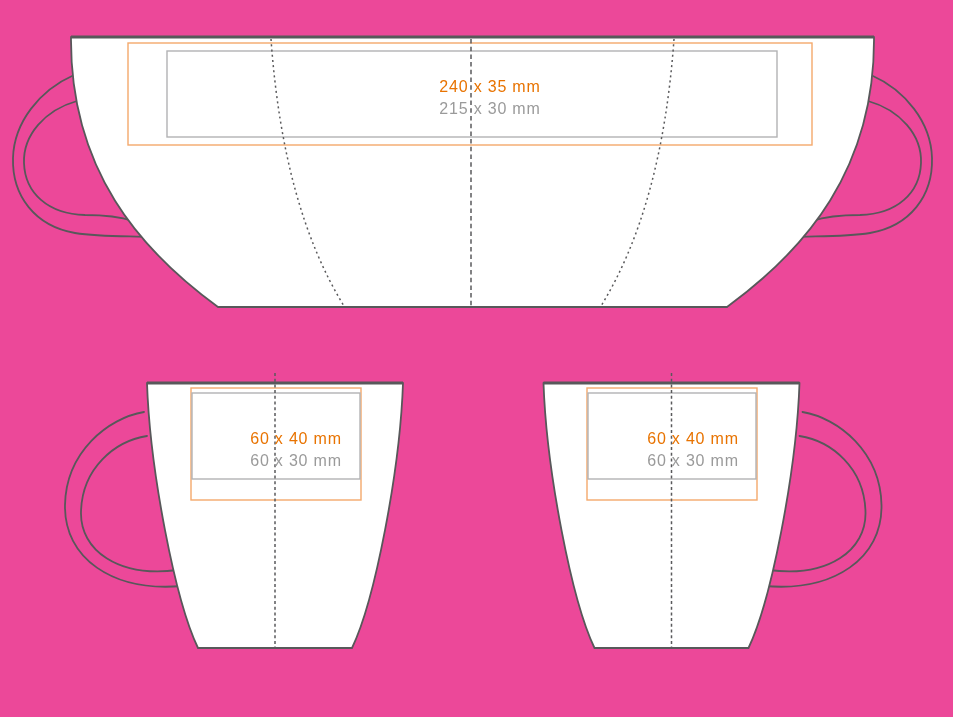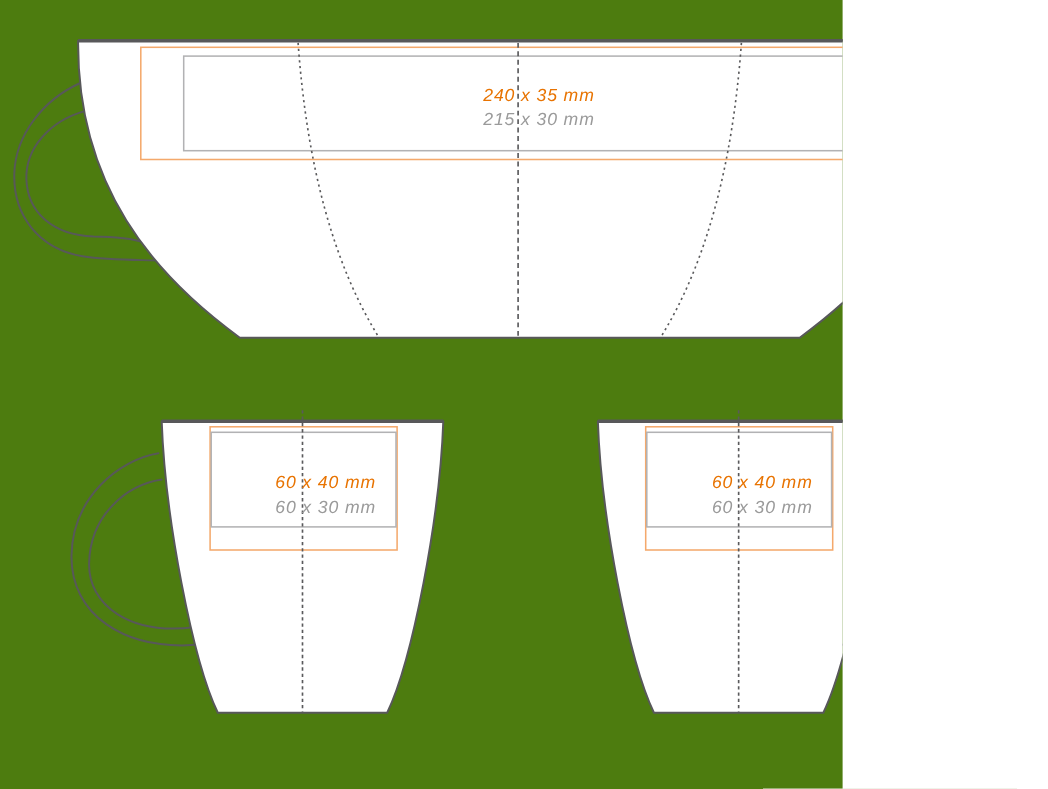--- a/index.html
+++ b/index.html
@@ -1,17 +1,17 @@
 <!DOCTYPE html>
 <html style="--outline: #58585a; --guide: #5a5a5c; --orange-text: #e87301; --gray-text: #9a9a9a; --orange-border: #f4a96c; --gray-border: #b2b2b4;"><head>
 <meta charset="utf-8">
 <style>
   html,body{margin:0;padding:0;background:#fff;}
-  .stage{position:relative;width:766px;height:717px;background:#4d7c0f;overflow:hidden;
-         font-family:"Liberation Sans",sans-serif;font-style:italic;}
+  .stage{position:relative;width:953px;height:717px;background:#ec4899;overflow:hidden;
+         font-family:"Liberation Sans",sans-serif;}
   svg{display:block;}
   .handle-line{fill:none;stroke:var(--outline);stroke-width:1.8;stroke-linecap:round;}
   .body-shape{fill:#ffffff;stroke:var(--outline);stroke-width:1.8;stroke-linejoin:round;}
   .rim-line{fill:none;stroke:var(--outline);stroke-width:3.1;stroke-linecap:butt;}
   .print-rect{fill:none;stroke:var(--orange-border);stroke-width:1.4;}
   .safe-rect{fill:none;stroke:var(--gray-border);stroke-width:1.4;}
   .guide{fill:none;stroke:var(--guide);stroke-width:1.5;}
   .guide-dashed{stroke-dasharray:4.5 3.2;}
   .guide-dashed-sm{stroke-dasharray:3 2.7;}
   .guide-dotted{stroke-dasharray:2 3.2;}

